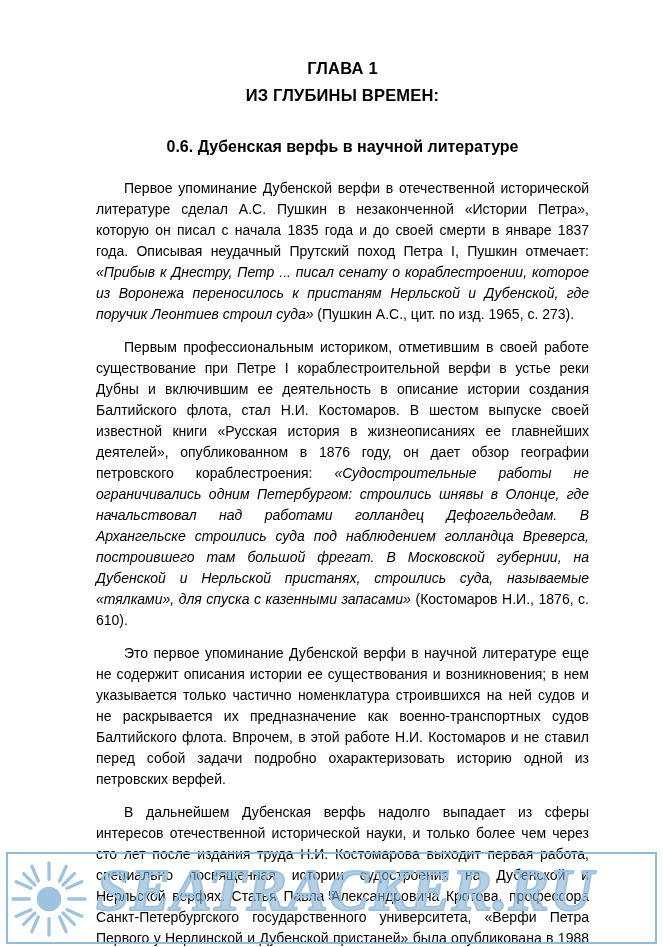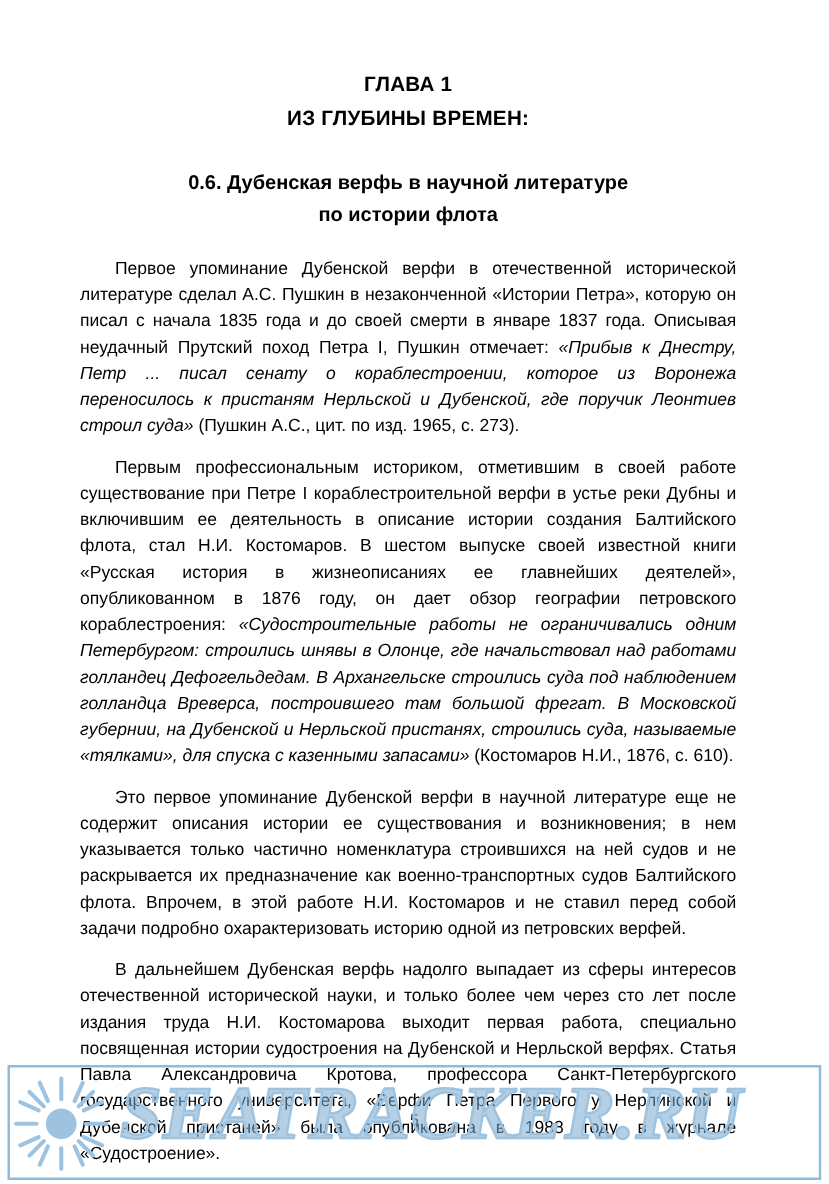--- a/index.html
+++ b/index.html
@@ -13,21 +13,21 @@
     font-family: "Liberation Sans", sans-serif;
     color: #000000;
     position: relative;
     overflow: hidden;
   }
   .page {
     position: relative;
     width: 663px;
     height: 947px;
     box-sizing: border-box;
-    padding: 55px 62px 40px 52px;
+    padding: 55px 62px 40px 84px;
   }
   .chapter-head {
     text-align: center;
     font-weight: bold;
     font-size: 16.5px;
     line-height: 1.62;
     letter-spacing: 0.2px;
     margin: 0 0 6px 0;
   }
   .chapter-head div {
@@ -109,21 +109,20 @@
 
 <div class="page">
 
   <div class="chapter-head">
     <div>ГЛАВА 1</div>
     <div>ИЗ ГЛУБИНЫ ВРЕМЕН:</div>
   </div>
 
   <div class="section-title">
     <div>0.6. Дубенская верфь в научной литературе</div>
-    <div>по истории флота</div>
   </div>
 
   <p class="body">
     <span>Первое упоминание Дубенской верфи в отечественной исторической литературе сделал А.С. Пушкин в незаконченной «Истории Петра», которую он писал с начала 1835 года и до своей смерти в январе 1837 года. Описывая неудачный Прутский поход Петра I, Пушкин отмечает: </span><span class="it">«Прибыв к Днестру, Петр ... писал сенату о кораблестроении, которое из Воронежа переносилось к пристаням Нерльской и Дубенской, где поручик Леонтиев строил суда» </span><span>(Пушкин А.С., цит. по изд. 1965, с. 273).</span>
   </p>
 
   <p class="body">
     <span>Первым профессиональным историком, отметившим в своей работе существование при Петре I кораблестроительной верфи в устье реки Дубны и включившим ее деятельность в описание истории создания Балтийского флота, стал Н.И. Костомаров. В шестом выпуске своей известной книги «Русская история в жизнеописаниях ее главнейших деятелей», опубликованном в 1876 году, он дает обзор географии петровского кораблестроения: </span><span class="it">«Судостроительные работы не ограничивались одним Петербургом: строились шнявы в Олонце, где начальствовал над работами голландец Дефогельдедам. В Архангельске строились суда под наблюдением голландца Вреверса, построившего там большой фрегат. В Московской губернии, на Дубенской и Нерльской пристанях, строились суда, называемые «тялками», для спуска с казенными запасами» </span><span>(Костомаров Н.И., 1876, с. 610).</span>
   </p>
 

